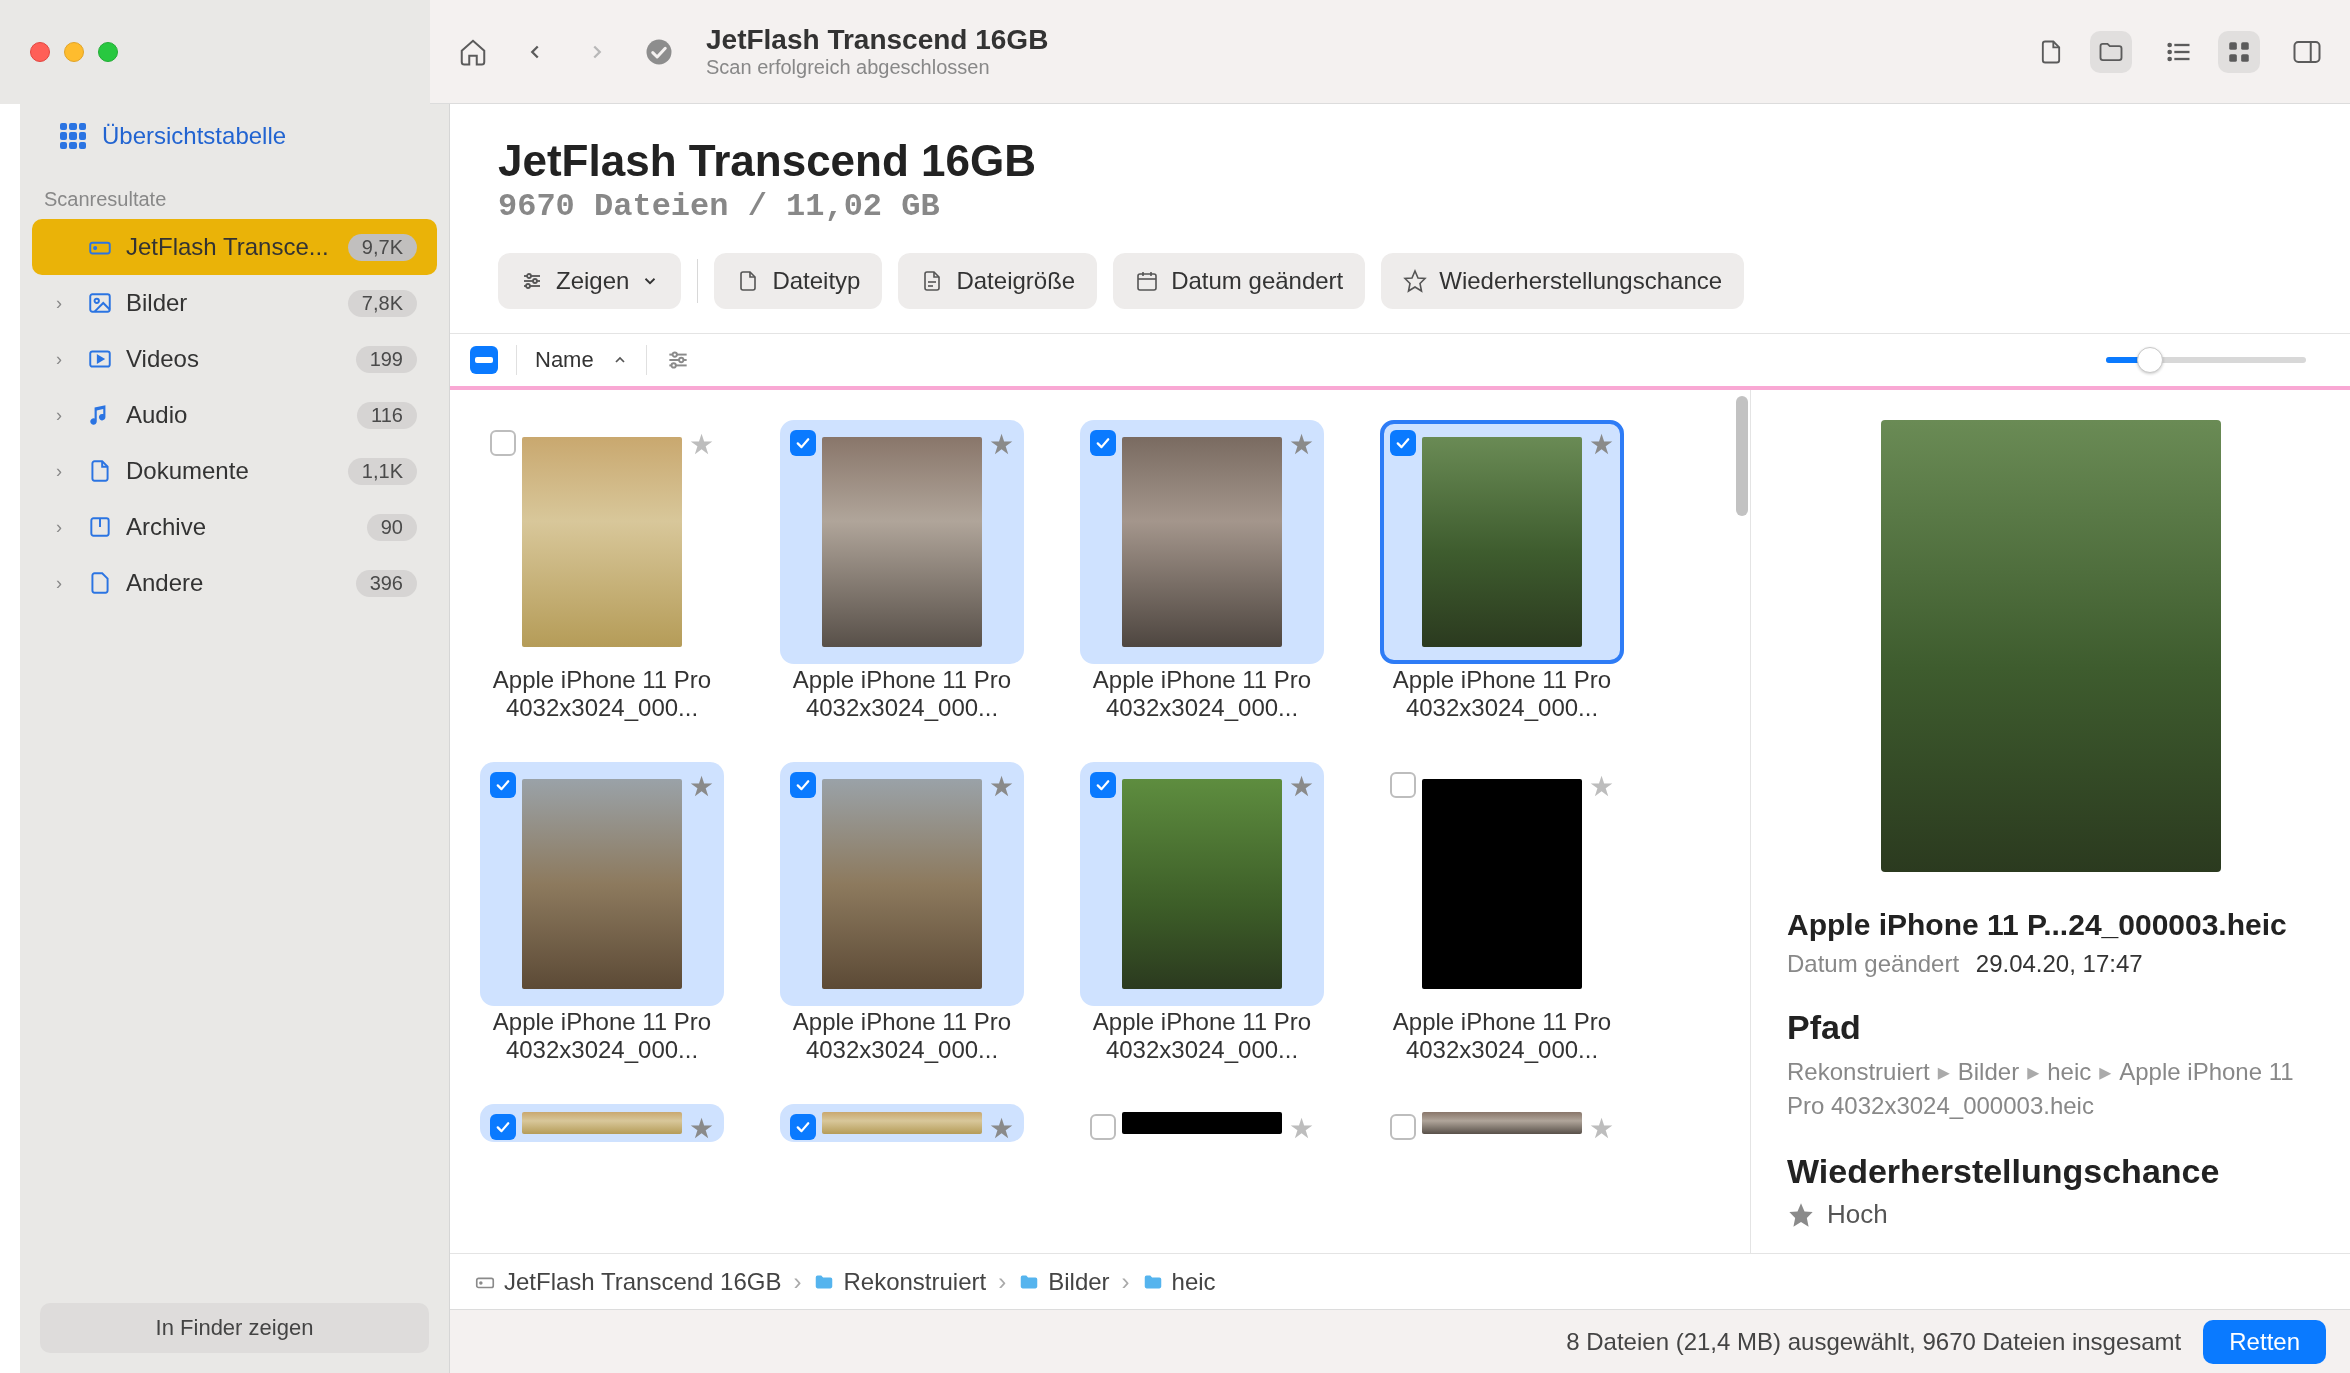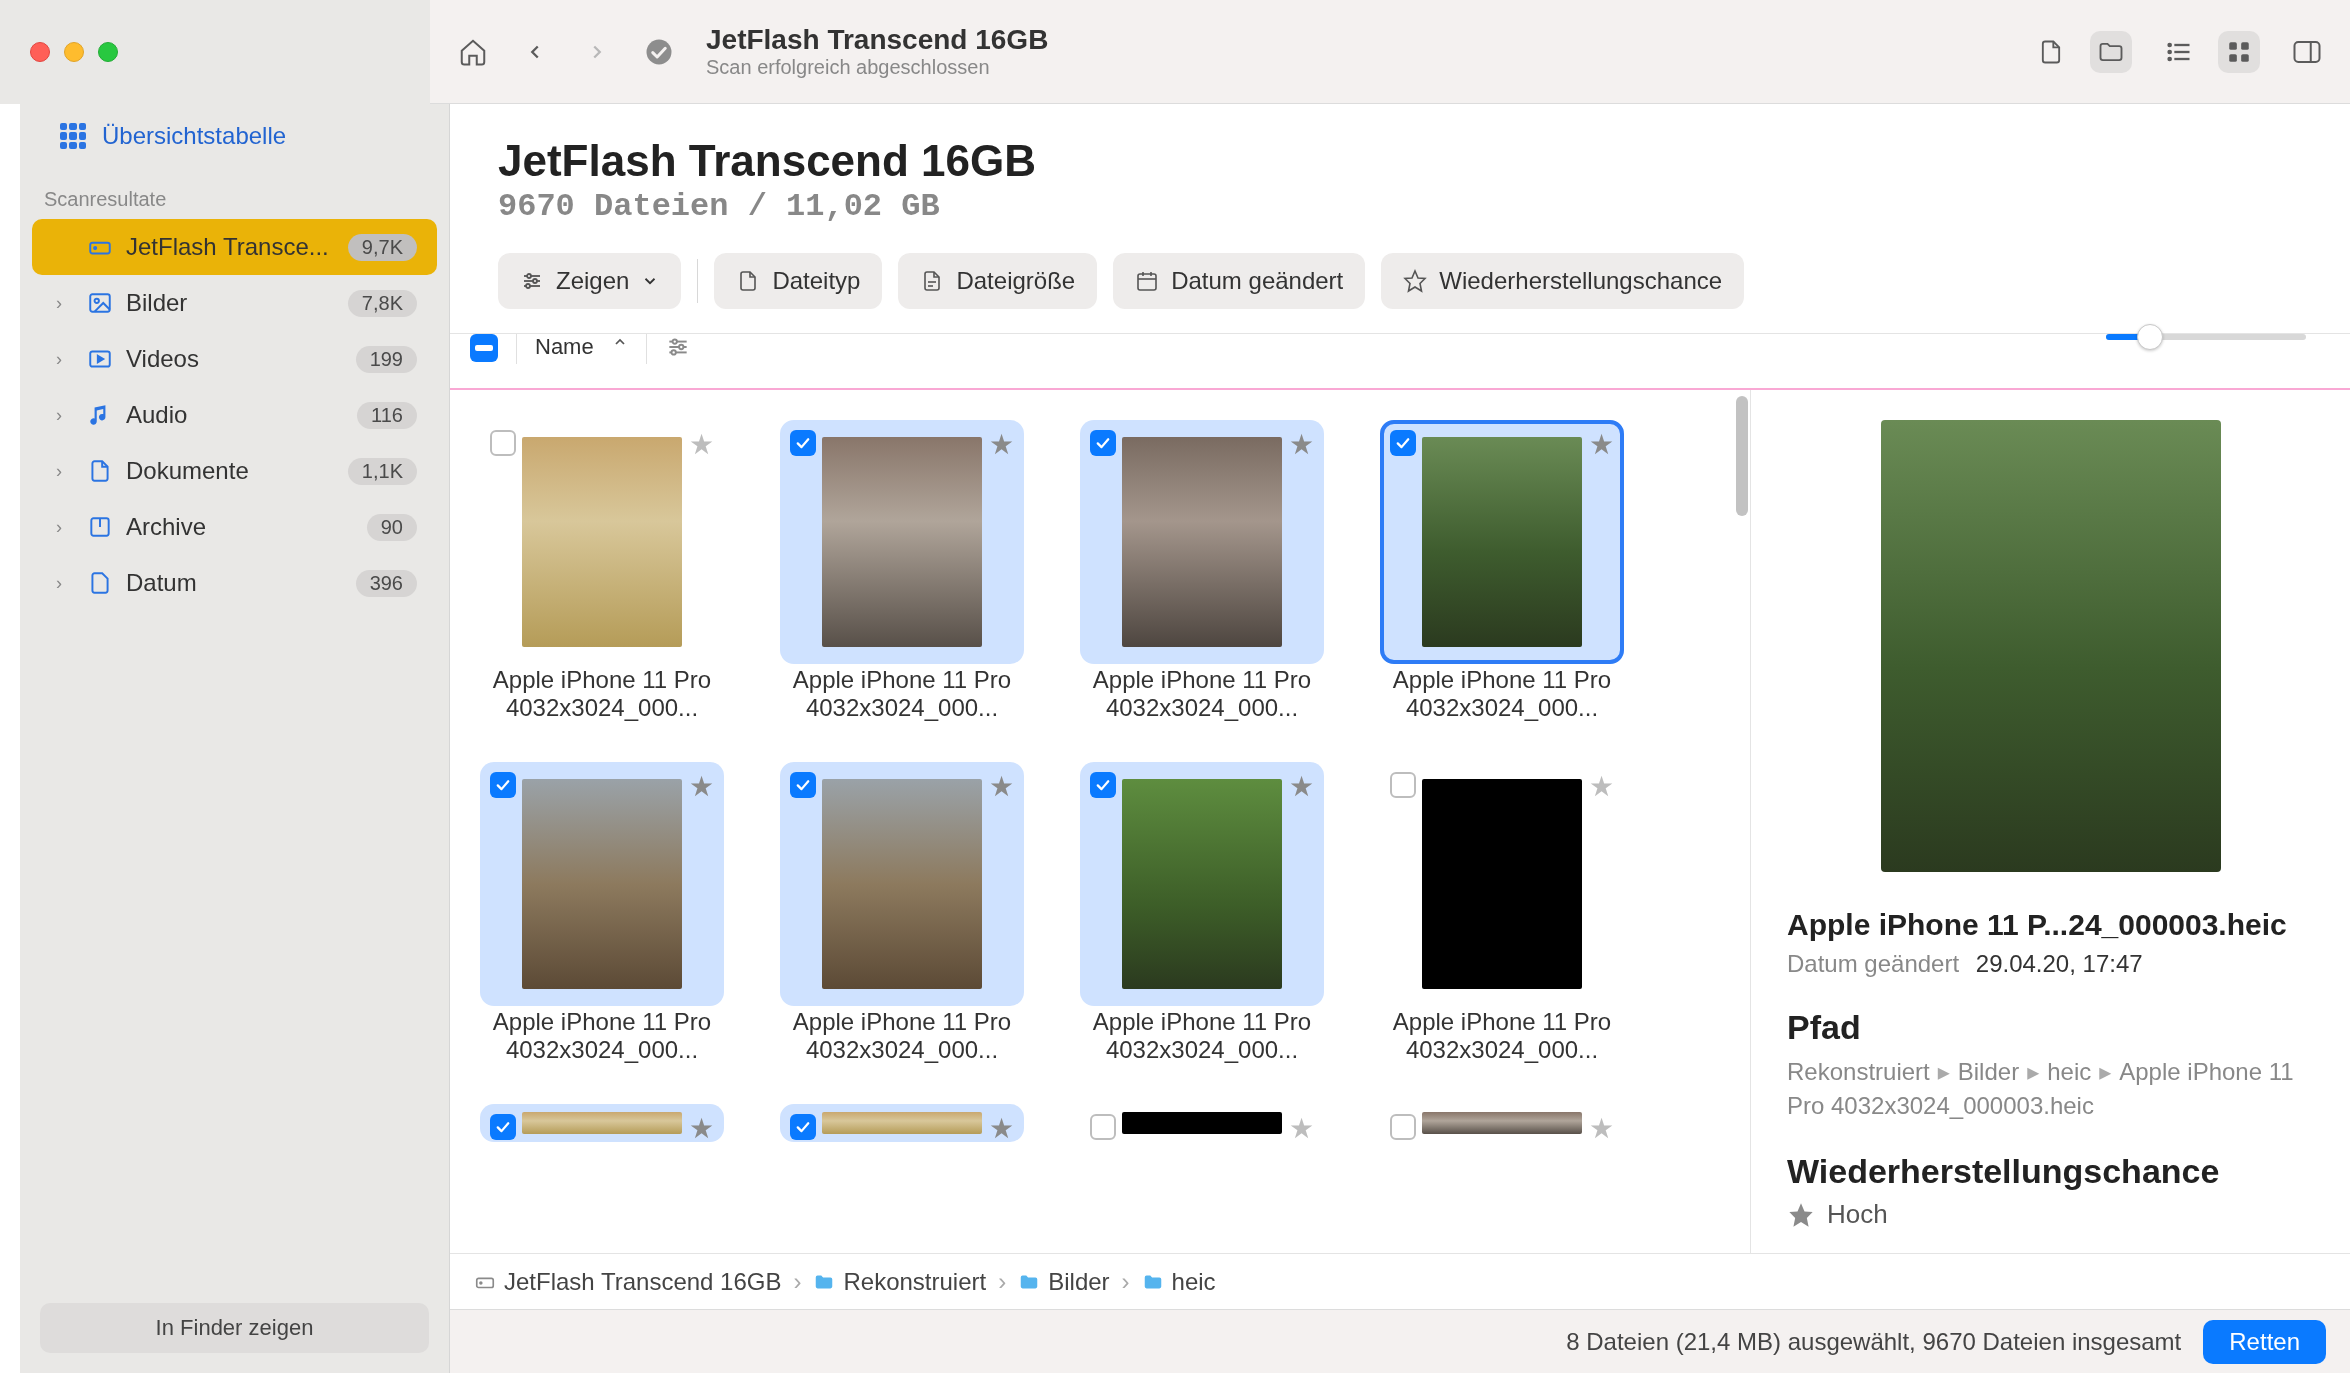--- a/index.html
+++ b/index.html
@@ -38,21 +38,21 @@
 .sb-item.selected .pill { background:#c1bfbe; }
 .sb-spacer { flex:1; }
 .sb-bottom { margin:20px; height:50px; background:#dedcdb; border-radius:10px; display:flex; align-items:center; justify-content:center; font-size:22px; color:#444; cursor:pointer; }
 .main { flex:1; display:flex; flex-direction:column; min-width:0; background:#fff; }
 .header { padding:32px 0 24px 48px; border-bottom:1px solid #e4e4e4; }
 .header .h1 { font-size:44px; font-weight:800; color:#222; }
 .header .h2 { font-size:32px; font-weight:700; color:#888; margin-top:2px;font-family:Liberation Mono, monospace; }
 .filters { display:flex; gap:16px; margin-top:28px; }
 .chip { height:56px; background:#eeeceb; border-radius:12px; display:flex; align-items:center; padding:0 22px; gap:12px; font-size:24px; color:#333; cursor:pointer; }
 .chip .ico { color:#555; }
-.colbar { height:56px; border-bottom:2px solid #f9a8d4; display:flex; align-items:flex-start; padding:0 20px; gap:18px; }
+.colbar { height:56px; border-bottom:4px solid #f9a8d4; display:flex; align-items:center; padding:0 20px; gap:18px; }
 .chk-indet { width:28px; height:28px; background:#0a7aff; border-radius:6px; position:relative; cursor:pointer; }
 .chk-indet::after { content:""; position:absolute; left:5px; right:5px; top:11px; height:6px; background:#fff; border-radius:2px; }
 .colname { font-size:22px; color:#333; font-weight:500; }
 .slider { margin-left:auto; margin-right:24px; display:flex; align-items:center; }
 .slider-track { width:200px; height:6px; background:#d8d8d8; border-radius:3px; position:relative; }
 .slider-fill { position:absolute; left:0; top:0; height:100%; width:22%; background:#0a7aff; border-radius:3px; }
 .slider-knob { position:absolute; left:22%; top:50%; transform:translate(-50%,-50%); width:26px; height:26px; background:#fff; border:1px solid #c8c8c8; border-radius:50%; box-shadow:0 1px 3px rgba(0,0,0,.2); }
 .content { flex:1; display:flex; min-height:0; }
 .gridwrap { flex:1; overflow:hidden; position:relative; }
 .gridinner { position:absolute; inset:0 16px 0 0; overflow:hidden; padding:30px 30px 0 30px; display:flex; flex-wrap:wrap; gap:40px 56px; align-content:flex-start; }
@@ -261,21 +261,21 @@
             <span class="lbl">Archive</span>
             <span class="pill">90</span>
           </div>
           <div class="sb-item">
             <span class="chev">›</span>
             <span class="icon">
               <svg width="26" height="26" viewBox="0 0 24 24" fill="none" stroke="#2b74e2" stroke-width="1.8">
                 <path d="M14 3H7a2 2 0 0 0-2 2v14a2 2 0 0 0 2 2h10a2 2 0 0 0 2-2V8z"></path>
               </svg>
             </span>
-            <span class="lbl">Datum</span>
+            <span class="lbl">Andere</span>
             <span class="pill">396</span>
           </div>
         </div>
       <div class="sb-spacer"></div>
       <div class="sb-bottom">In Finder zeigen</div>
     </div>
 
     <div class="main">
       <div class="header">
         <div class="h1">JetFlash Transcend 16GB</div>

